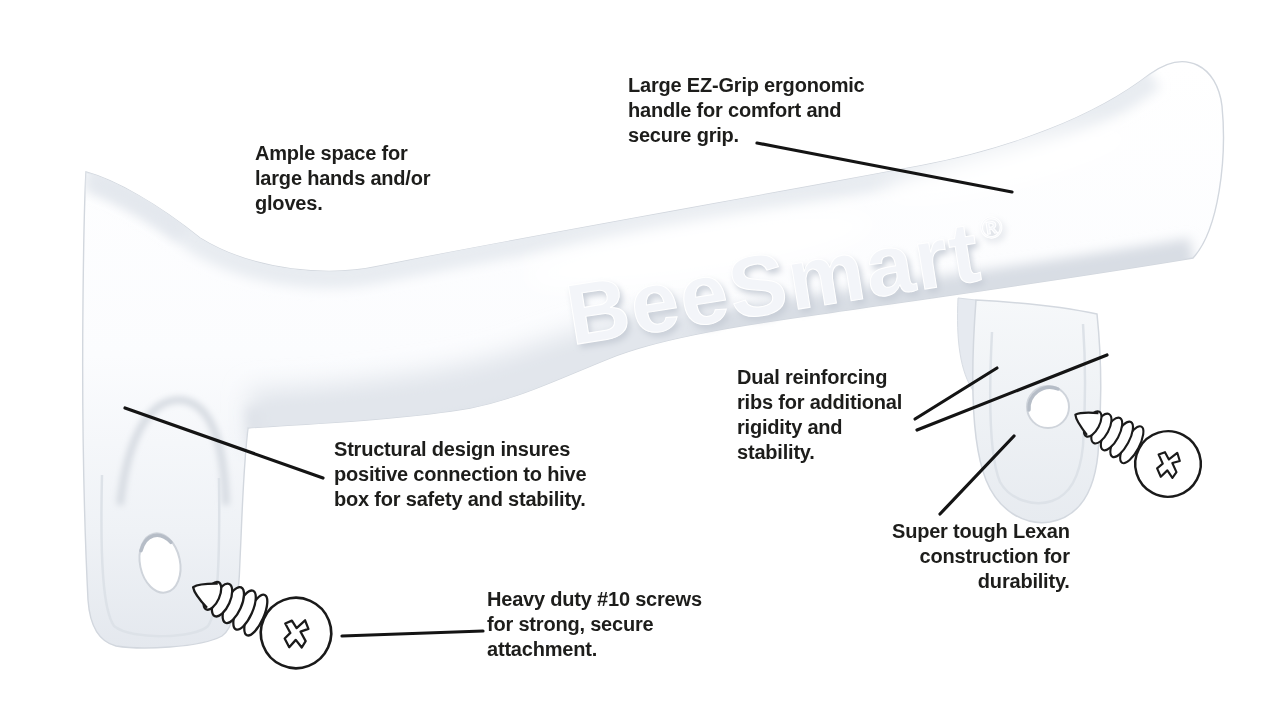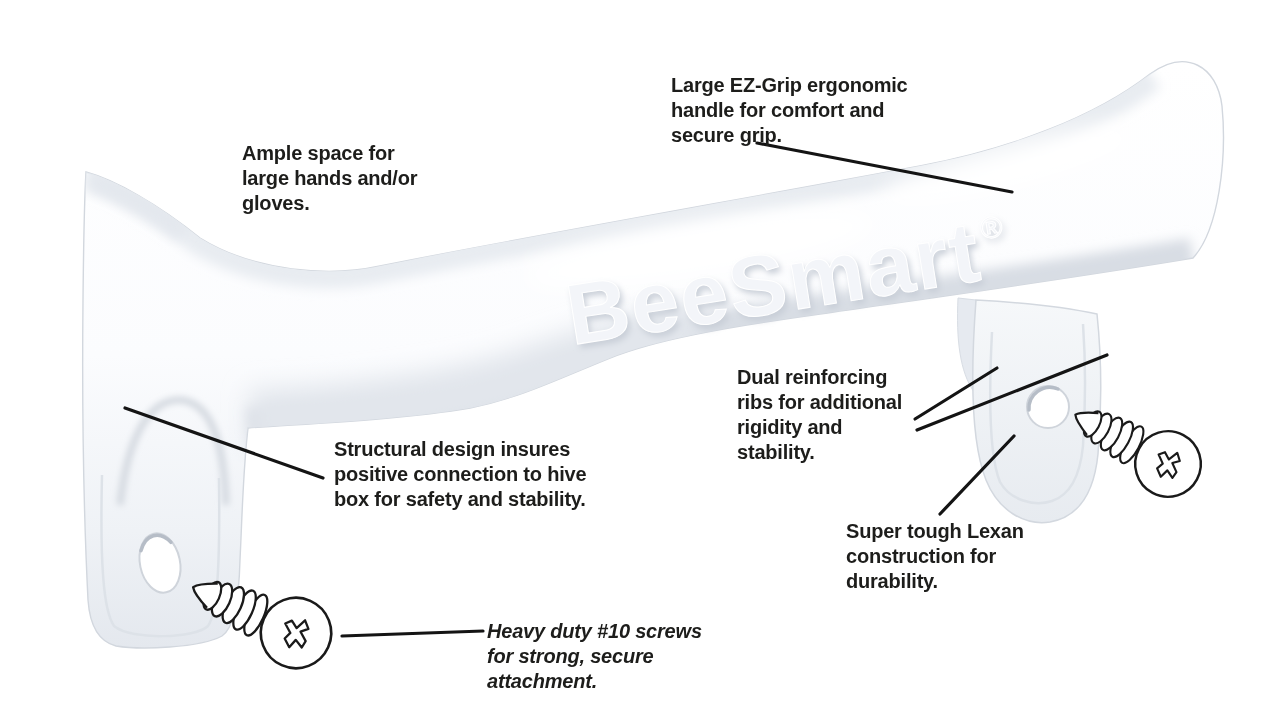--- a/index.html
+++ b/index.html
@@ -2,26 +2,26 @@
 <html><head>
 <meta charset="utf-8">
 <style>
   html,body{margin:0;padding:0;background:#ffffff;}
   .stage{position:relative;width:1280px;height:720px;background:#ffffff;overflow:hidden;
          font-family:"Liberation Sans","DejaVu Sans",sans-serif;}
   .stage svg{position:absolute;left:0;top:0;}
   .label{position:absolute;white-space:pre-line;
          font:700 20px/25px "Liberation Sans","DejaVu Sans",sans-serif;
          color:#1d1d1b;letter-spacing:-0.2px;}
-  .l-ez{left:628px;top:73px;margin-left:43px;}
-  .l-ample{left:242px;top:141px;}
+  .l-ez{left:628px;top:73px;}
+  .l-ample{left:255px;top:141px;}
   .l-ribs{left:737px;top:365px;}
   .l-struct{left:334px;top:437px;}
-  .l-lexan{left:846px;top:519px;}
-  .l-screws{left:487px;top:619px;font-style:italic;}
+  .l-lexan{left:892px;top:519px;text-align:right;}
+  .l-screws{left:487px;top:587px;}
   .emboss-shadow{font:bold 86px "Liberation Sans","DejaVu Sans",sans-serif;
                  fill:#c8ced7;letter-spacing:2px;}
   .emboss-main{font:bold 86px "Liberation Sans","DejaVu Sans",sans-serif;
                fill:#f3f5f9;stroke:#ffffff;stroke-width:1px;letter-spacing:2px;}
   .reg-tspan{font-size:30px;font-weight:bold;}
   .leader{stroke:#141414;stroke-width:3.2;stroke-linecap:round;fill:none;}
   .lineart{stroke:#1a1a1a;fill:#ffffff;}
 </style>
 </head>
 <body>

